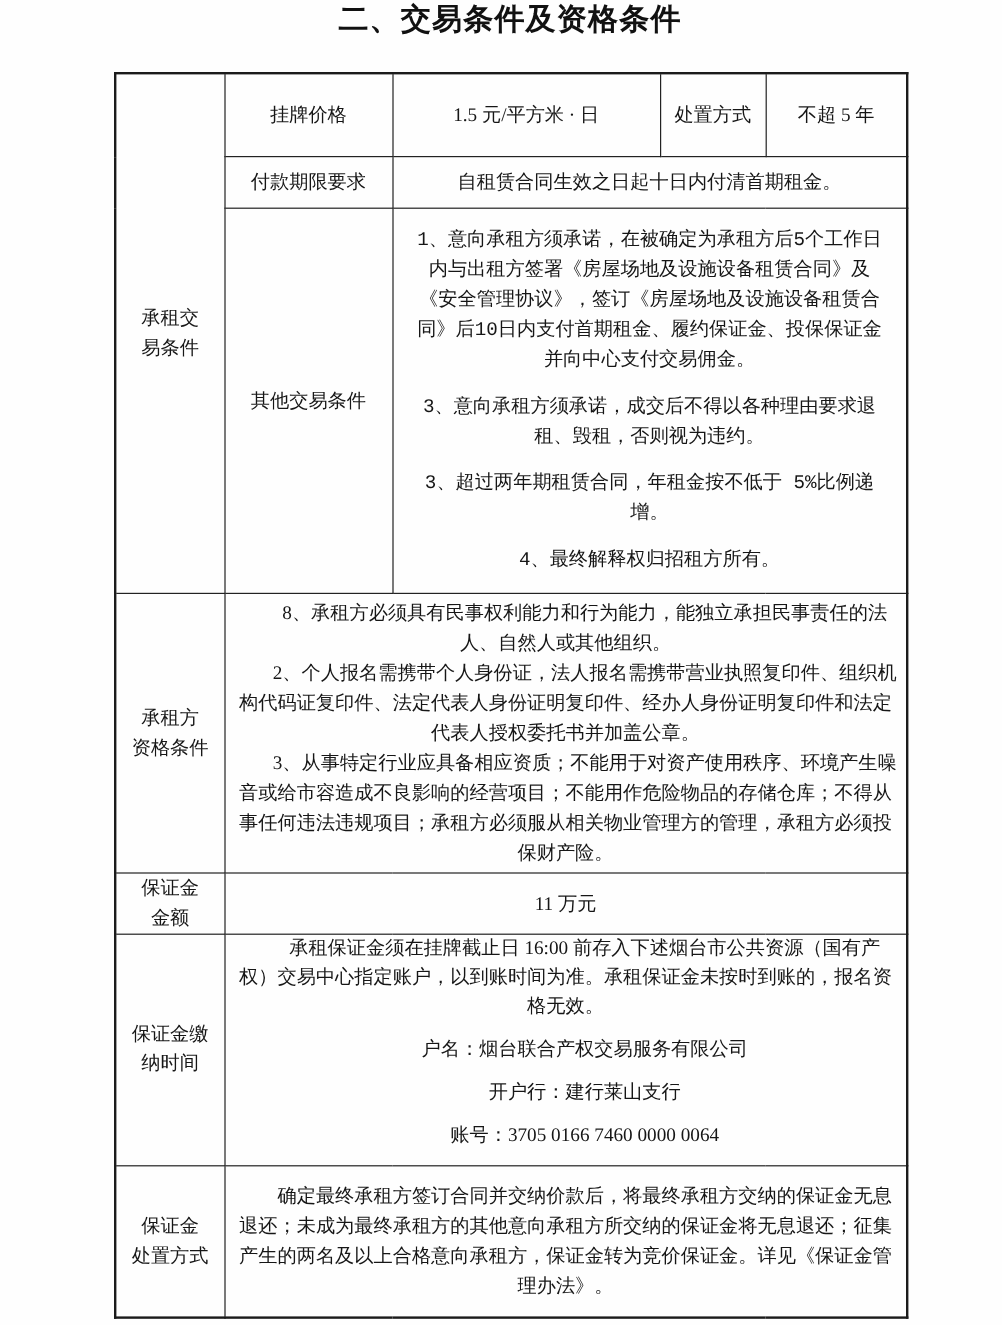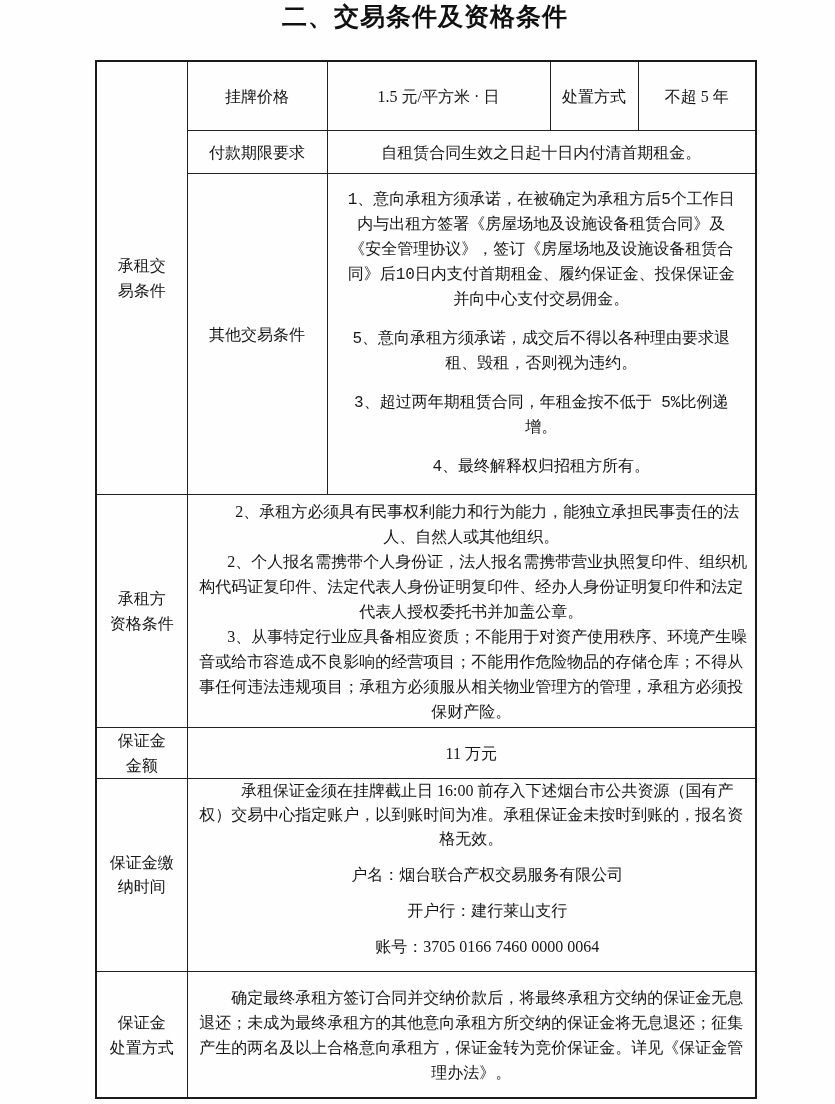--- a/index.html
+++ b/index.html
@@ -87,30 +87,30 @@
         <td class="center-cell">不超 5 年</td>
       </tr>
       <tr class="r2">
         <td class="center-cell">付款期限要求</td>
         <td class="center-cell" colspan="3">自租赁合同生效之日起十日内付清首期租金。</td>
       </tr>
       <tr class="r3">
         <td class="center-cell">其他交易条件</td>
         <td colspan="3">
           <p class="para">1、意向承租方须承诺，在被确定为承租方后5个工作日内与出租方签署《房屋场地及设施设备租赁合同》及《安全管理协议》，签订《房屋场地及设施设备租赁合同》后10日内支付首期租金、履约保证金、投保保证金并向中心支付交易佣金。</p>
-          <p class="para">5、意向承租方须承诺，成交后不得以各种理由要求退租、毁租，否则视为违约。</p>
+          <p class="para">3、意向承租方须承诺，成交后不得以各种理由要求退租、毁租，否则视为违约。</p>
           <p class="para">3、超过两年期租赁合同，年租金按不低于 5%比例递增。</p>
           <p class="para">4、最终解释权归招租方所有。</p>
         </td>
       </tr>
       <tr class="r4">
         <td class="hdr">承租方
 资格条件</td>
         <td colspan="4">
-          <p class="para-indent">2、承租方必须具有民事权利能力和行为能力，能独立承担民事责任的法人、自然人或其他组织。</p>
+          <p class="para-indent">8、承租方必须具有民事权利能力和行为能力，能独立承担民事责任的法人、自然人或其他组织。</p>
           <p class="para-indent">2、个人报名需携带个人身份证，法人报名需携带营业执照复印件、组织机构代码证复印件、法定代表人身份证明复印件、经办人身份证明复印件和法定代表人授权委托书并加盖公章。</p>
           <p class="para-indent">3、从事特定行业应具备相应资质；不能用于对资产使用秩序、环境产生噪音或给市容造成不良影响的经营项目；不能用作危险物品的存储仓库；不得从事任何违法违规项目；承租方必须服从相关物业管理方的管理，承租方必须投保财产险。</p>
         </td>
       </tr>
       <tr class="r5">
         <td class="hdr">保证金
 金额</td>
         <td class="center-cell" colspan="4">11 万元</td>
       </tr>
       <tr class="r6">

